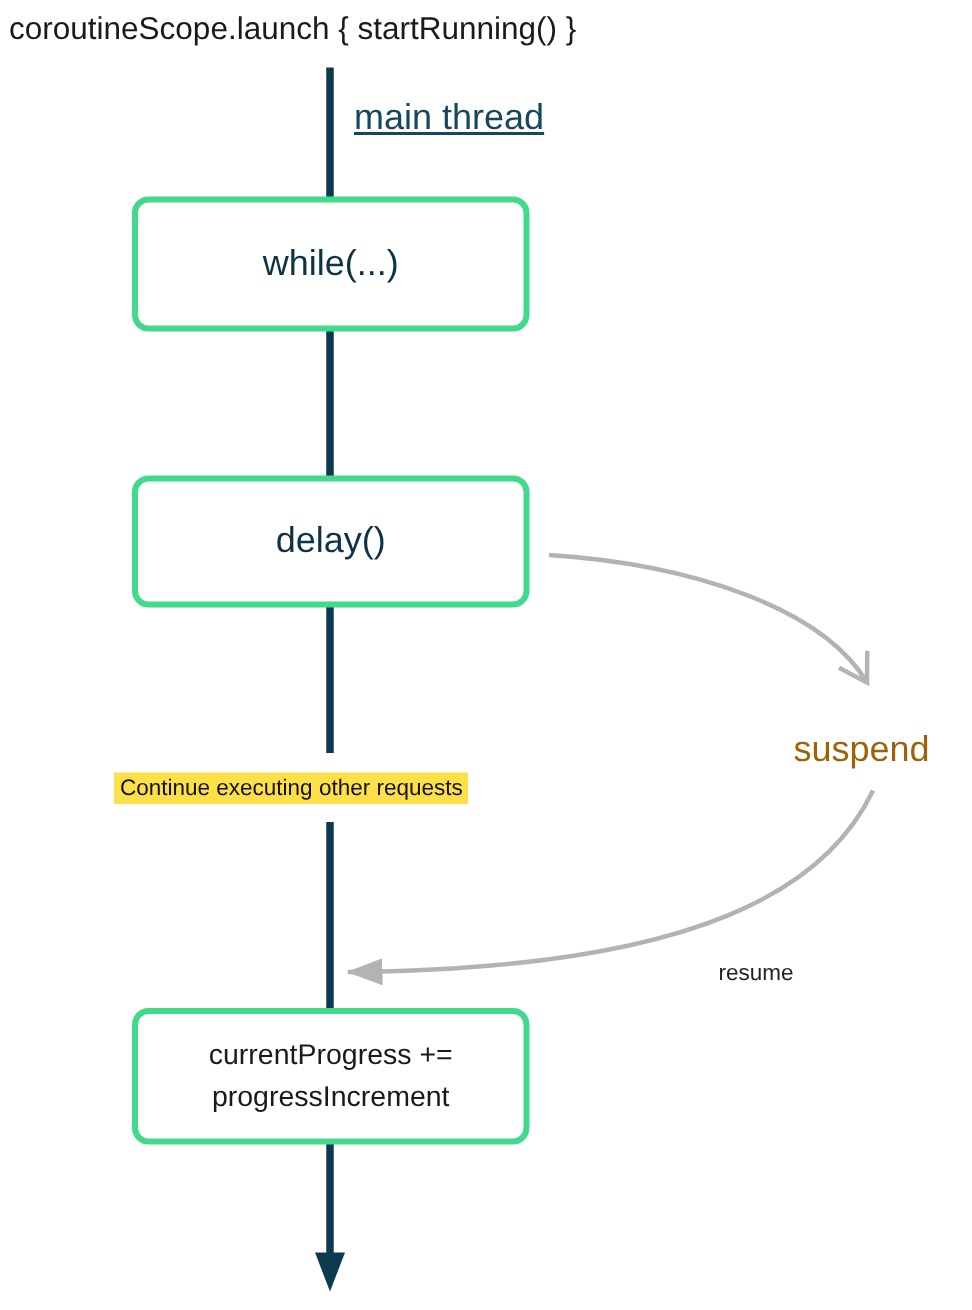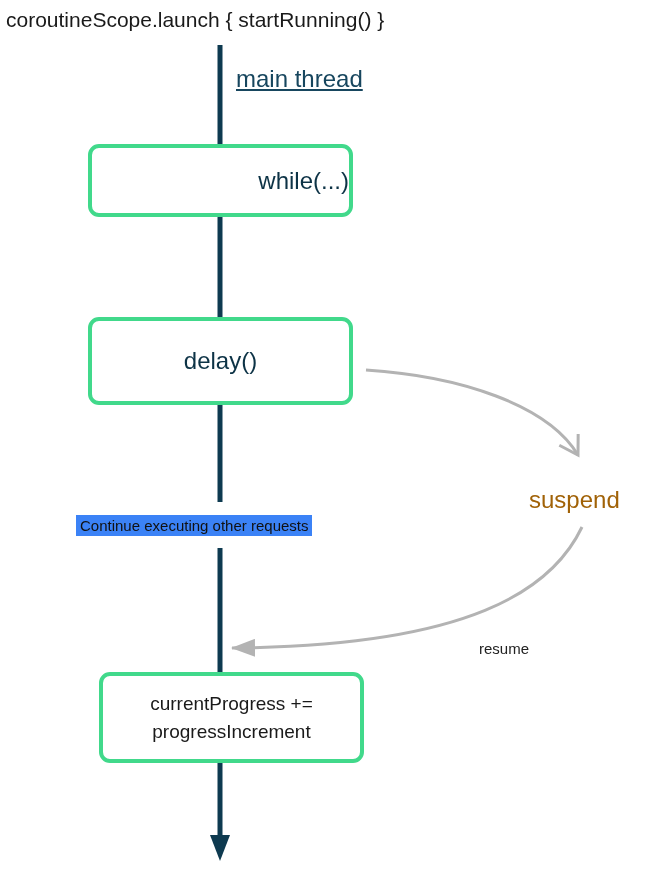--- a/index.html
+++ b/index.html
@@ -60,35 +60,35 @@
     border-radius: 11px;
     display: flex;
     align-items: center;
     justify-content: center;
     text-align: center;
   }
   .flow-box .box-label {
     font-size: 24px;
     color: #0d3346;
   }
-  .box-while { top: 144px; height: 73px; justify-content: flex-end; }
+  .box-while { top: 131px; height: 90px; }
   .box-delay { top: 317px; height: 88px; }
-  .box-progress { top: 672px; height: 91px; margin-left: 11px; }
+  .box-progress { top: 672px; height: 91px; }
   .box-progress .box-label {
     font-size: 19px;
     line-height: 28px;
     color: var(--text-black);
     white-space: pre-line;
   }
   .continue-note {
     position: absolute;
     left: 76px; top: 515px;
     font-size: 15px;
     color: #111111;
-    background: #3b82f6;
+    background: #fde047;
     padding: 2px 4px;
     white-space: nowrap;
   }
   .suspend-label {
     position: absolute;
     left: 529px; top: 486px;
     font-size: 24px;
     color: #a16207;
     white-space: nowrap;
   }

